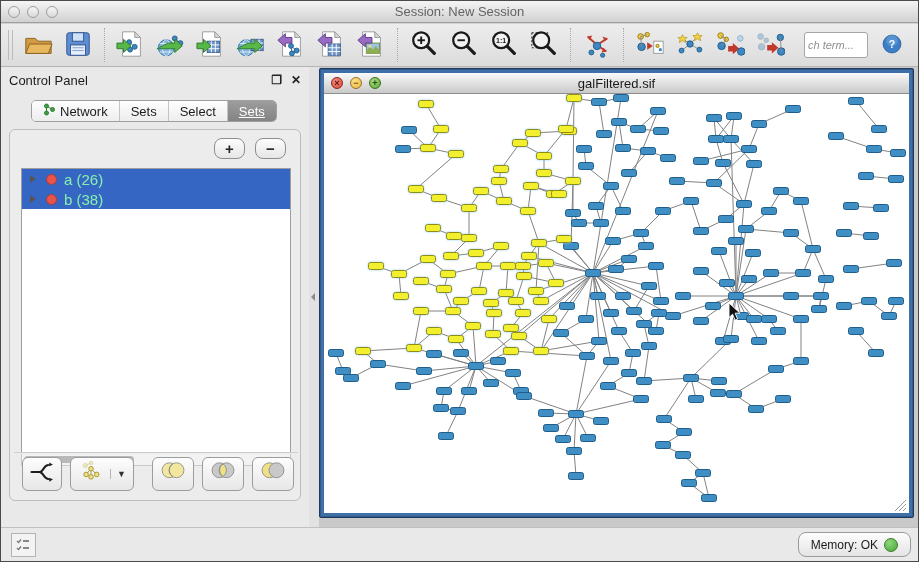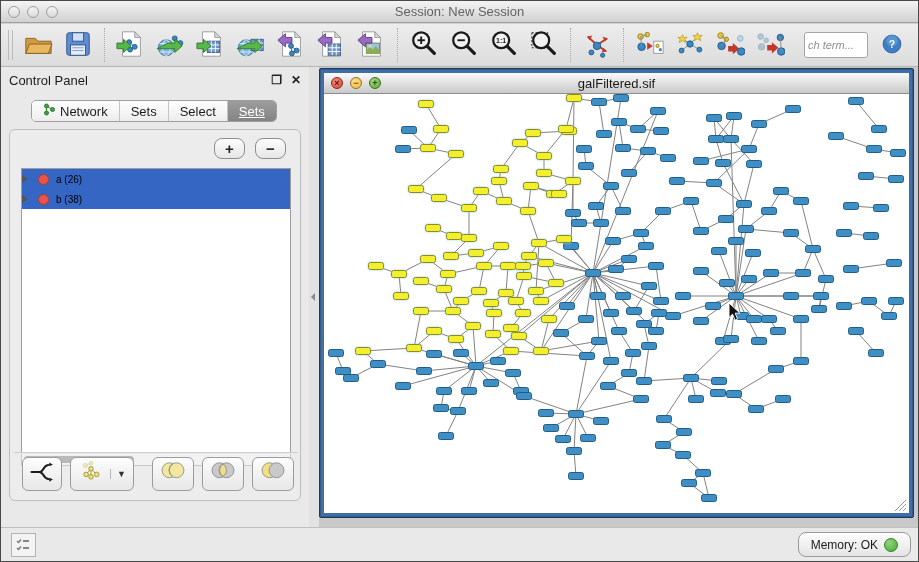--- a/index.html
+++ b/index.html
@@ -39,21 +39,21 @@
   .tab:last-child { border-right:none;text-decoration:underline; }
   .tab.active { background:linear-gradient(#9d9d9d,#838383); color:#fff; }
   .sets-panel { position:absolute; left:8px; top:62px; width:292px; height:372px;
     border:1px solid #bdbdbd; border-radius:6px; background:#ececec; }
   .pm-row { position:absolute; right:14px; top:8px; display:flex; gap:10px; }
   .pm-btn { width:31px; height:21px; border:1px solid #8e8e8e; border-radius:8px;
     background:linear-gradient(#fdfdfd,#e6e6e6); font-size:15px; font-weight:bold; color:#222;
     line-height:17px; text-align:center; }
   .sets-list { position:absolute; left:11px; top:38px; width:270px; height:285px;
     background:#fff; border:1px solid #9e9e9e; overflow:hidden; }
-  .set-row { height:20px; display:flex; align-items:center; font-size:10px; color:#000000; }
+  .set-row { height:20px; display:flex; align-items:center; font-size:15px; color:#86efac; padding-left:8px; }
   .set-row.selected { background:#3566c4; }
   .tri { width:0; height:0; border-left:6px solid #555; border-top:4px solid transparent;
     border-bottom:4px solid transparent; margin-right:10px; }
   .reddot { width:11px; height:11px; border-radius:50%; background:#e8534a; border:1px solid #b03a33; margin-right:7px; }
   .hscroll { position:absolute; left:11px; top:324px; width:270px; height:12px; background:#f2f2f2;
     border:1px solid #c9c9c9; border-top:none; }
   .hthumb { position:absolute; left:2px; top:2px; width:110px; height:7px; background:#b9b9b9; border-radius:4px; }
   .setops { position:absolute; left:4px; bottom:6px; width:284px; height:42px;
     border-top:1px solid #cdcdcd; display:flex; align-items:center; padding-left:4px; }
   .op-btn { height:34px; border:1px solid #9c9c9c; border-radius:6px;

